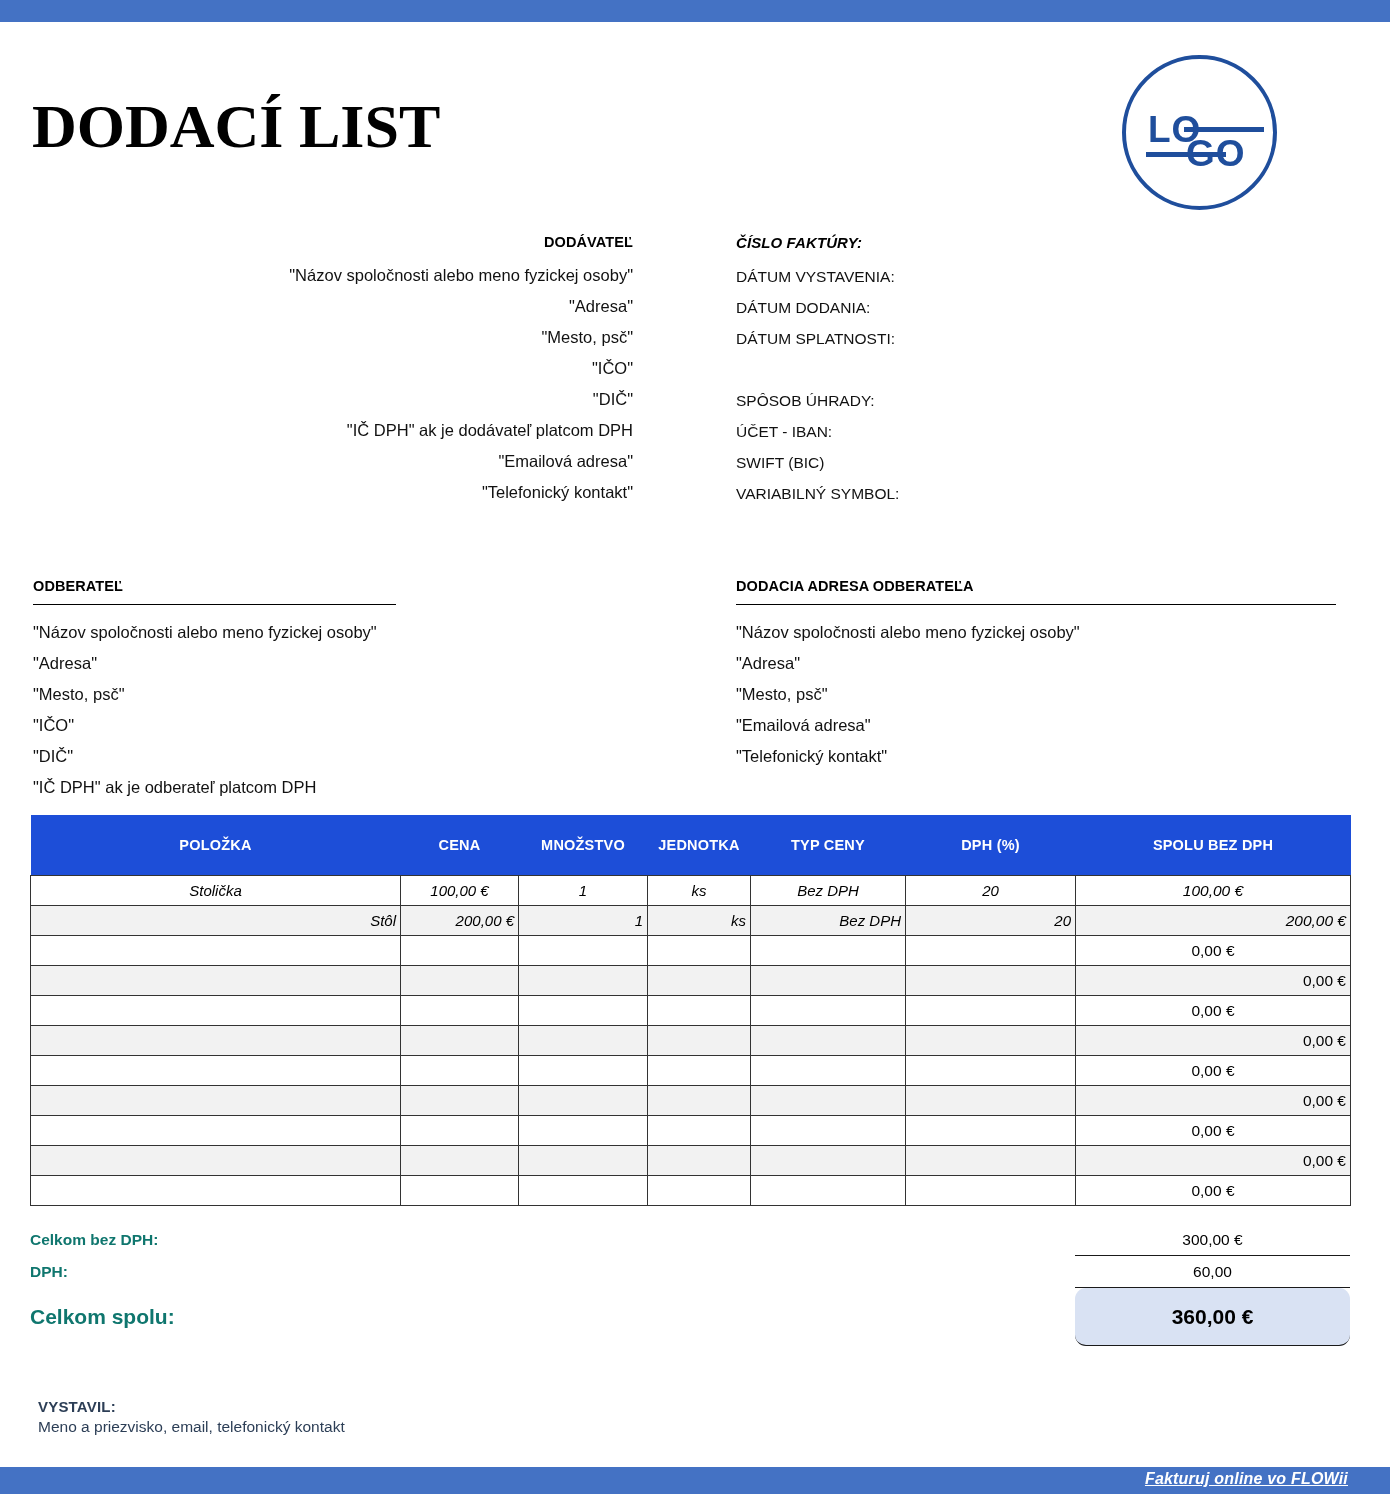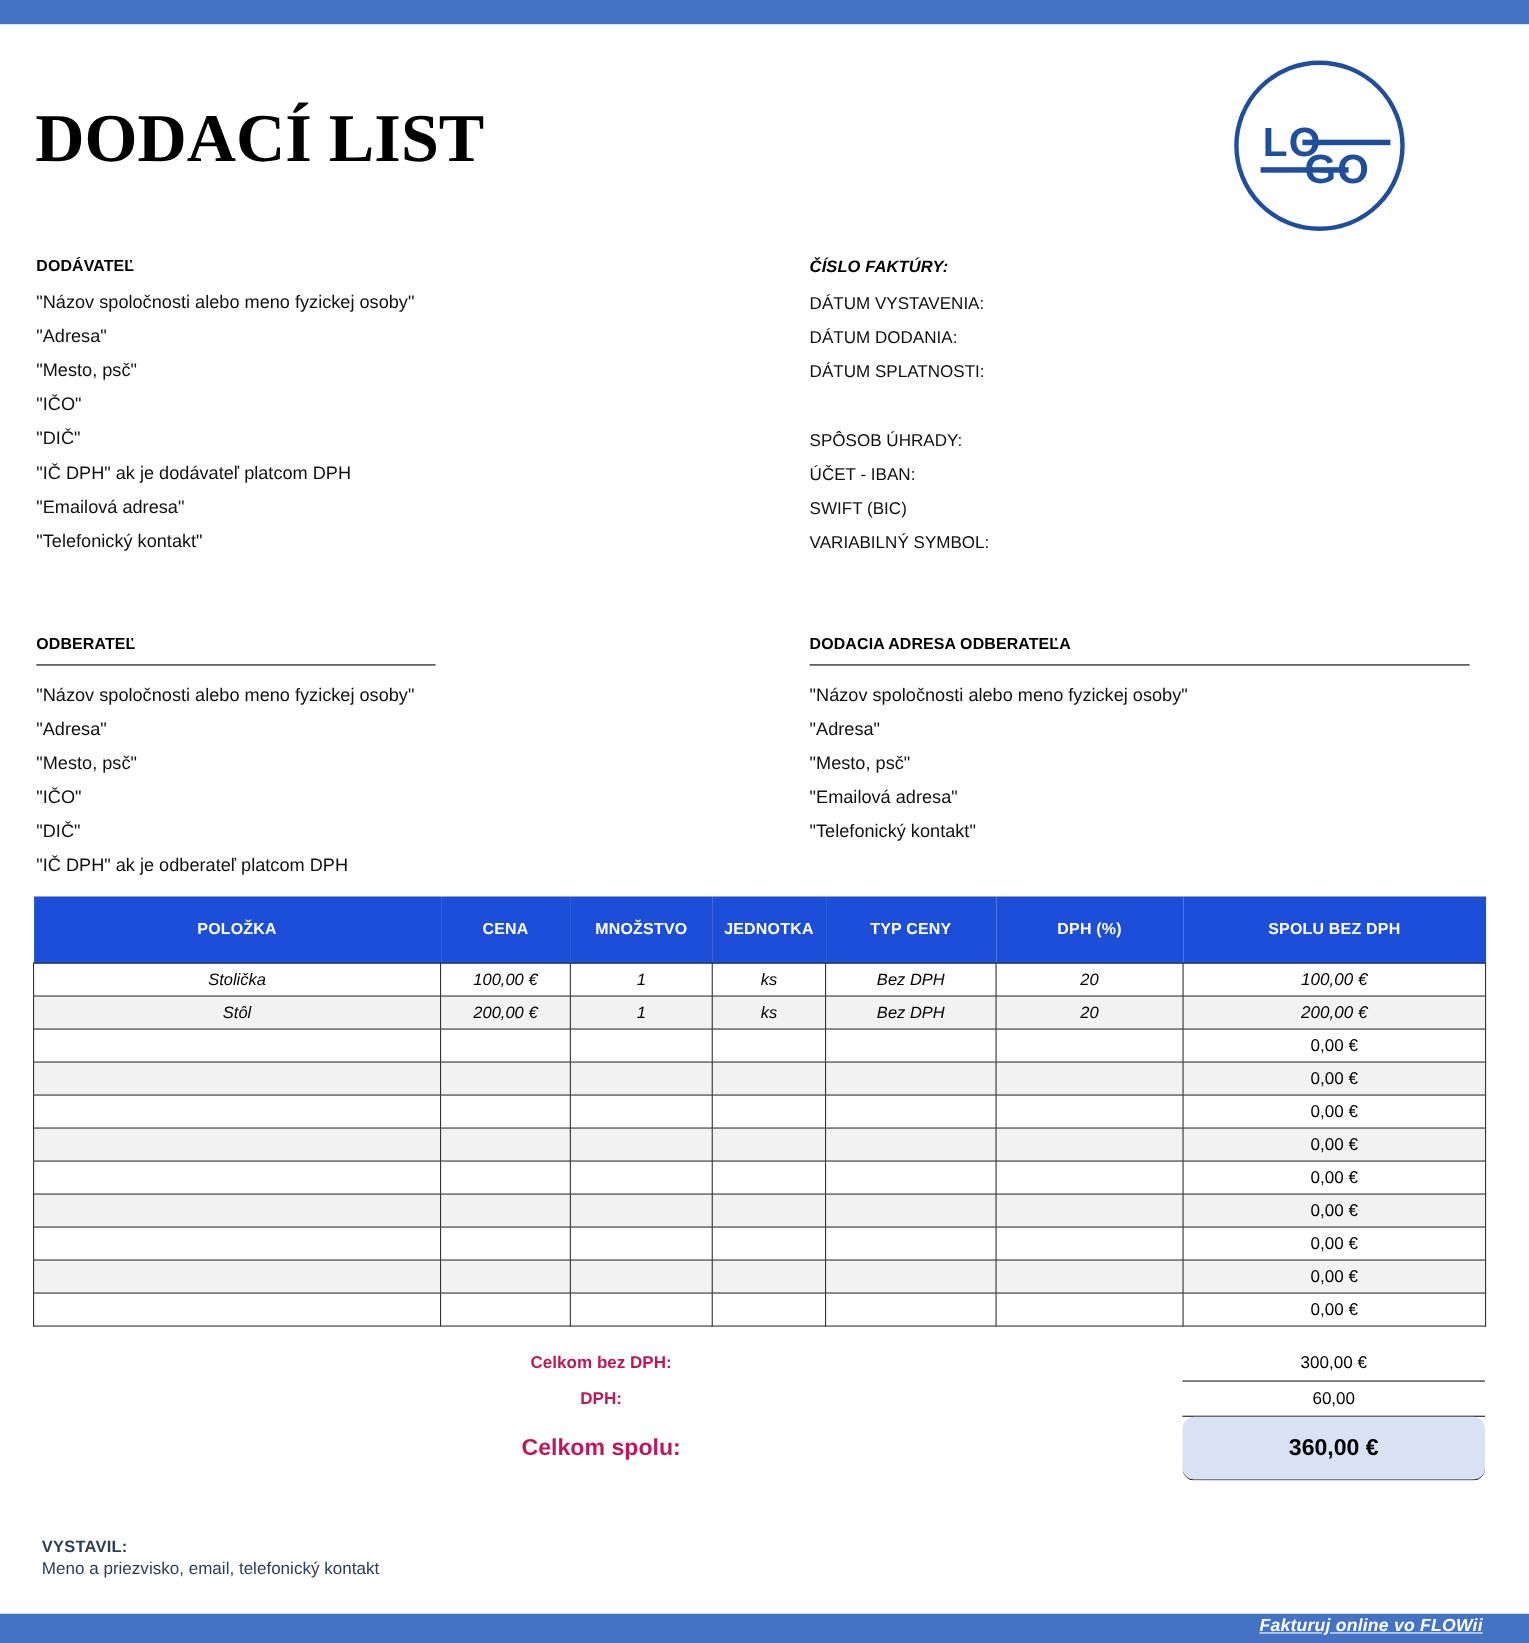--- a/index.html
+++ b/index.html
@@ -103,21 +103,21 @@
     margin-bottom: 12px;
   }
   .block-line {
     font-size: 16.5px;
     line-height: 31px;
     white-space: nowrap;
     color: #111;
   }
   .block-line.spacer { visibility: hidden; }
 
-  #supplier  { left: 33px;  top: 234px; width: 600px; }
+  #supplier  { left: 33px;  top: 234px; width: 600px; text-align: right; }
   #invoice   { left: 736px; top: 234px; width: 600px; }
   #customer  { left: 33px;  top: 578px; width: 363px; }
   #delivery  { left: 736px; top: 578px; width: 600px; }
 
   #invoice .block-line { font-size: 15.5px; line-height: 31px; }
   #invoice .block-head { font-size: 15px; font-style: italic; }
   #delivery .block-head { font-size: 14.5px; }
 
   
   table.items {
@@ -143,21 +143,21 @@
   table.items td {
     border: 1.6px solid #333333;
     height: 30px;
     font-size: 15px;
     font-style: italic;
     text-align: center;
     vertical-align: middle;
     padding: 2px 4px;
     box-sizing: border-box;
   }
-  table.items tr.alt td { background: #F2F2F2; }
+  table.items tr.alt td { background: #F2F2F2; text-align: right; }
   table.items td.total-cell {
     font-style: normal;
     font-size: 15.5px;
   }
 
   
   col.c-item { width: 370px; }
   col.c-cena { width: 118px; }
   col.c-mnoz { width: 129px; }
   col.c-jedn { width: 103px; }
@@ -173,26 +173,26 @@
     width: 1320px;
   }
   .totals-row {
     display: flex;
     align-items: center;
     height: 32px;
   }
   .totals-row.grand { height: 58px; }
   .tot-label {
     width: 1045px;
-    text-align: center;
+    text-align: left;
     padding-right: 12px;
     box-sizing: border-box;
     font-size: 15.5px;
     font-weight: bold;
-    color: #be185d;
+    color: #0f766e;
     white-space: nowrap;
   }
   .tot-value {
     width: 275px;
     text-align: center;
     box-sizing: border-box;
     font-size: 15.5px;
     color: #000;
     border-bottom: 1.8px solid #1a1a1a;
     height: 100%;

